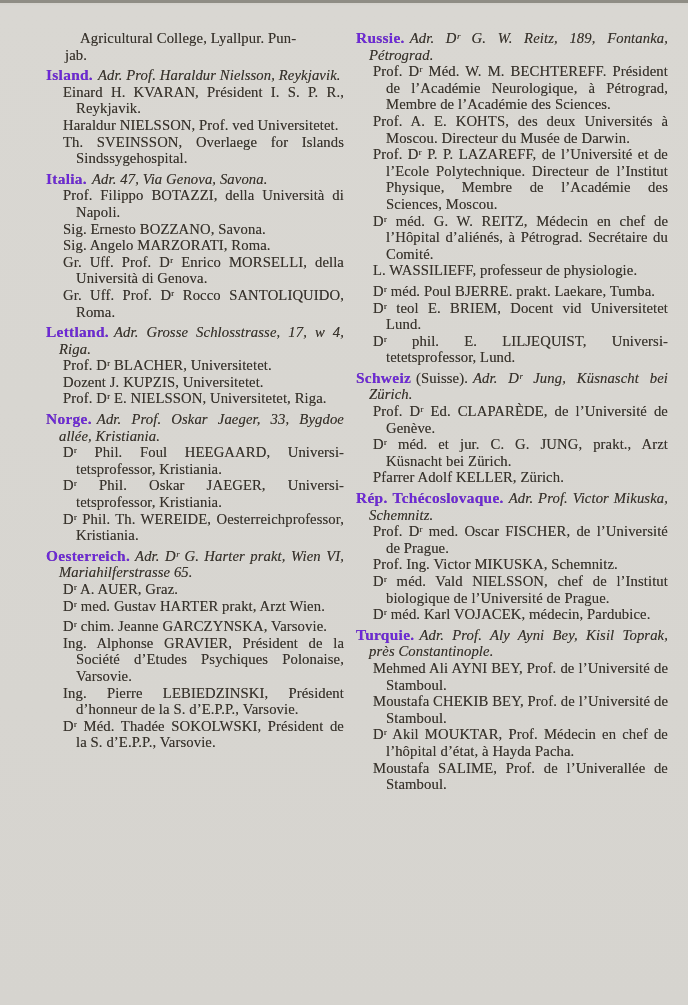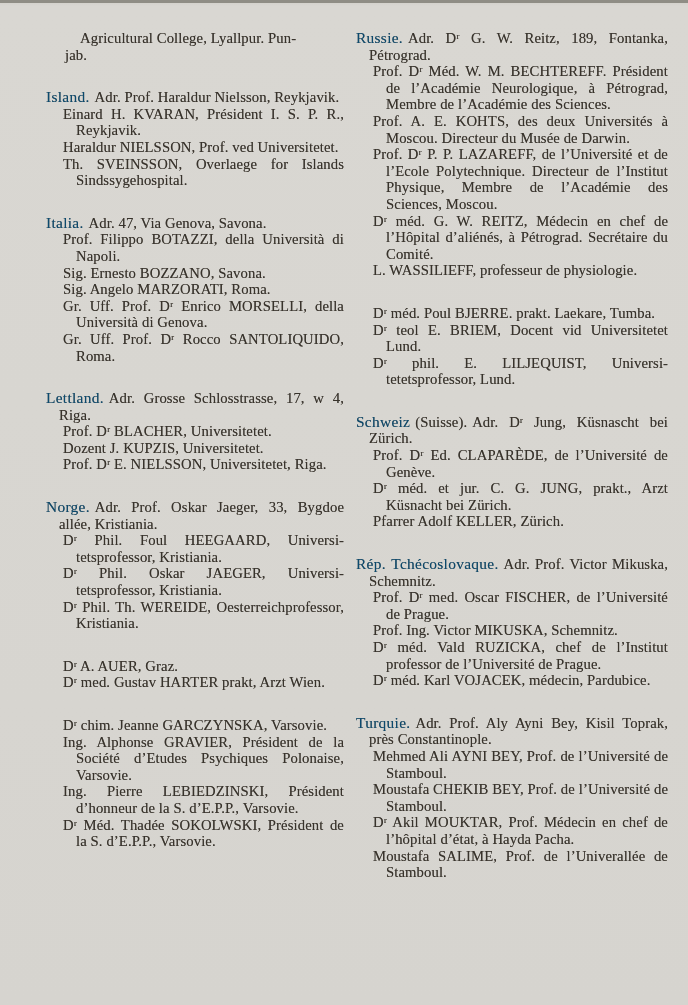--- a/index.html
+++ b/index.html
@@ -28,36 +28,36 @@
   p, .entry, .section-head {
     font-size: 14.7px;
     line-height: 16.6px;
     text-align: justify;
     letter-spacing: 0.1px;
     text-shadow: 0 0 0.5px rgba(56,51,44,0.55);
   }
   .cont-block { }
   .cont-line-0 { display: block; padding-left: 34px; }
   .cont-line-1 { display: block; padding-left: 19px; }
-  .section { margin-top: 26px; }
+  .section { margin-top: 4px; }
   .column > :first-child { margin-top: 0; }
   .section-head {
     padding-left: 13px;
     text-indent: -13px;
   }
   .country {
-    font-weight: 400;
+    font-weight: 700;
     font-size: 15.4px;
-    color: #0c4a6e;
+    color: #6d28d9;
     letter-spacing: 0.3px;
     margin-right: 5px;
   }
   .suffix { font-style: normal; margin-right: 5px; }
   .suffix:empty { display: none; margin: 0; }
-  .addr { }
+  .addr { font-style: italic; }
   .entry {
     padding-left: 30px;
     text-indent: -13px;
   }
 </style>
 </head>
 <body>
 
 <div class="top-edge"></div>
 
@@ -92,20 +92,21 @@
       </div>
 
   <div class="section">
     <p class="section-head"><span class="country">Norge.</span><span class="addr">Adr. Prof. Oskar Jaeger, 33, Bygdoe allée, Kristiania.</span></p>
   <p class="entry">Dʳ Phil. Foul HEEGAARD, Universi­tetsprofessor, Kristiania.</p>
         <p class="entry">Dʳ Phil. Oskar JAEGER, Universi­tetsprofessor, Kristiania.</p>
         <p class="entry">Dʳ Phil. Th. WEREIDE, Oesterreich­professor, Kristiania.</p>
       </div>
 
   <div class="section">
+    <p class="section-head"><span class="country">Oesterreich.</span><span class="addr">Adr. Dʳ G. Harter prakt, Wien VI, Mariahilferstrasse 65.</span></p>
   <p class="entry">Dʳ A. AUER, Graz.</p>
         <p class="entry">Dʳ med. Gustav HARTER prakt, Arzt Wien.</p>
       </div>
 
   <div class="section">
   <p class="entry">Dʳ chim. Jeanne GARCZYNSKA, Var­sovie.</p>
         <p class="entry">Ing. Alphonse GRAVIER, Président de la Société d’Etudes Psychiques Polonaise, Varsovie.</p>
         <p class="entry">Ing. Pierre LEBIEDZINSKI, Président d’honneur de la S. d’E.P.P., Varsovie.</p>
         <p class="entry">Dʳ Méd. Thadée SOKOLWSKI, Pré­sident de la S. d’E.P.P., Varsovie.</p>
       </div>
@@ -130,21 +131,21 @@
     <p class="section-head"><span class="country">Schweiz</span><span class="suffix">(Suisse).</span><span class="addr">Adr. Dʳ Jung, Küs­nascht bei Zürich.</span></p>
   <p class="entry">Prof. Dʳ Ed. CLAPARÈDE, de l’Uni­versité de Genève.</p>
         <p class="entry">Dʳ méd. et jur. C. G. JUNG, prakt., Arzt Küsnacht bei Zürich.</p>
         <p class="entry">Pfarrer Adolf KELLER, Zürich.</p>
       </div>
 
   <div class="section">
     <p class="section-head"><span class="country">Rép. Tchécoslovaque.</span><span class="addr">Adr. Prof. Victor Mikuska, Schemnitz.</span></p>
   <p class="entry">Prof. Dʳ med. Oscar FISCHER, de l’Université de Prague.</p>
         <p class="entry">Prof. Ing. Victor MIKUSKA, Sche­mnitz.</p>
-        <p class="entry">Dʳ méd. Vald RUZICKA, chef de l’Ins­titut professor de l’Université de Prague.</p>
+        <p class="entry">Dʳ méd. Vald NIELSSON, chef de l’Ins­titut biologique de l’Université de Prague.</p>
         <p class="entry">Dʳ méd. Karl VOJACEK, médecin, Pardubice.</p>
       </div>
 
   <div class="section">
     <p class="section-head"><span class="country">Turquie.</span><span class="addr">Adr. Prof. Aly Ayni Bey, Kisil Toprak, près Constantinople.</span></p>
   <p class="entry">Mehmed Ali AYNI BEY, Prof. de l’Université de Stamboul.</p>
         <p class="entry">Moustafa CHEKIB BEY, Prof. de l’Université de Stamboul.</p>
         <p class="entry">Dʳ Akil MOUKTAR, Prof. Médecin en chef de l’hôpital d’état, à Hayda Pacha.</p>
         <p class="entry">Moustafa SALIME, Prof. de l’Univer­allée de Stamboul.</p>
       </div>

